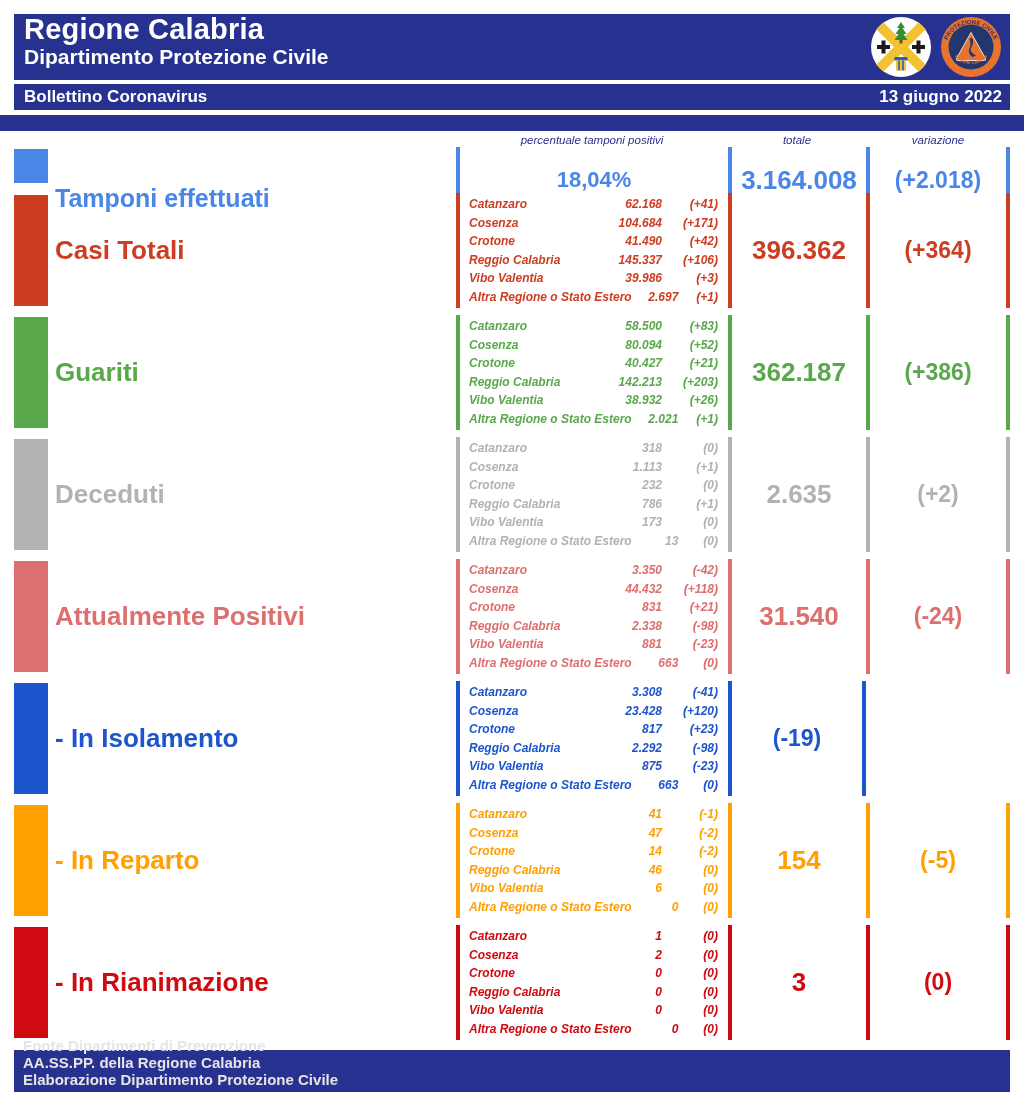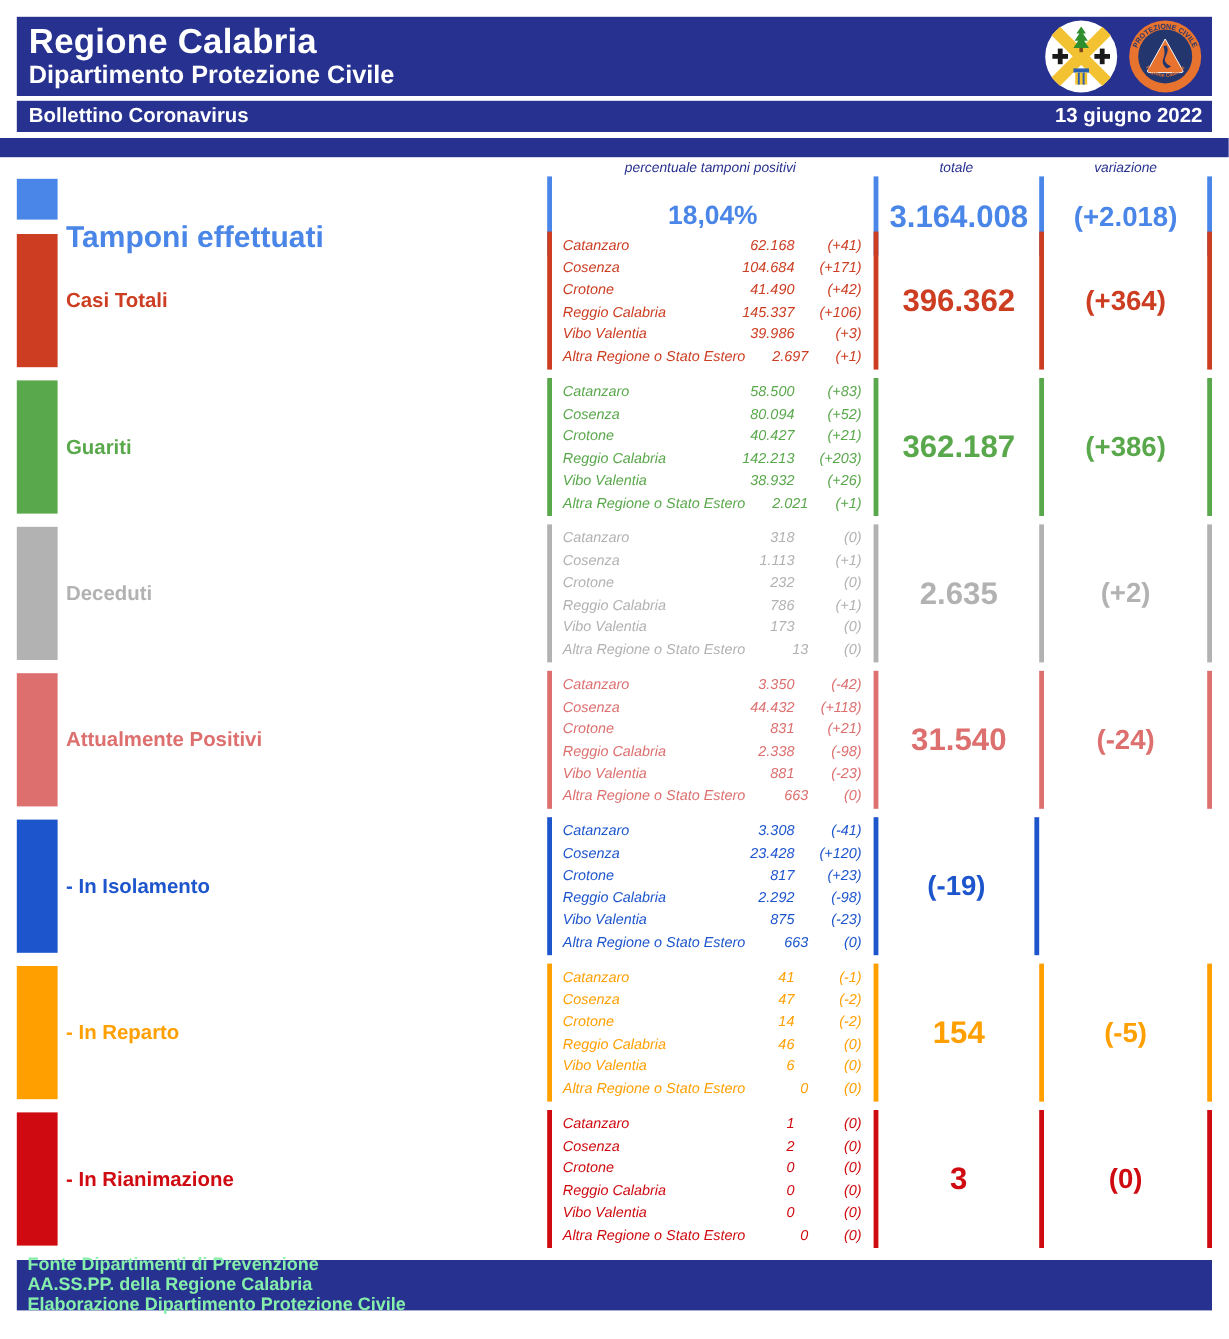--- a/index.html
+++ b/index.html
@@ -4,21 +4,21 @@
 <style>
   html,body { margin:0; padding:0; background:#fff; }
   .page {
     width:1024px; height:1116px; box-sizing:border-box;
     padding:14px 14px 0; background:#fff; position:relative;
     font-family:"Liberation Sans","DejaVu Sans",sans-serif;
   }
   
   .bar1 {
     height:66px; background:var(--navy,#27318f);
-    display:flex; align-items:center; padding:0 6px 0 10px; box-sizing:border-box;
+    display:flex; padding:0 6px 0 10px; box-sizing:border-box;
   }
   .titles { flex:1; }
   .h1 { font-size:29px; font-weight:bold; color:#fff; line-height:1.08; letter-spacing:.2px; }
   .h2 { font-size:21px; font-weight:bold; color:#fff; line-height:1.1; }
   .logos { display:flex; align-items:center; gap:8px; padding-right:2px; }
   .logo { width:62px; height:62px; display:block; }
   .bar2 {
     margin-top:4px; height:26px; background:var(--navy,#27318f);
     display:flex; justify-content:space-between; align-items:center;
     padding:0 8px 0 10px; box-sizing:border-box;
@@ -42,35 +42,35 @@
   .tamponi .slabel { margin-left:41px; font-size:25px; font-weight:bold; color:var(--c);margin-top:37px; }
   .bigcell { display:flex; align-items:center; justify-content:center; color:var(--c); font-weight:bold; }
   .pctval { font-size:22px; }
   .totval { font-size:26px; }
   .varval { font-size:23px; }
   
   #sections { margin-top:6px; }
   .section { height:115px; margin-bottom:7px; }
   .section .c0 { position:relative; display:flex; align-items:center; }
   .strip { position:absolute; left:0; top:2px; bottom:2px; width:34px; background:var(--c); }
-  .section .slabel { margin-left:41px; font-size:17px; font-weight:bold; color:var(--c); white-space:nowrap; }
+  .section .slabel { margin-left:41px; font-size:26px; font-weight:bold; color:var(--c); white-space:nowrap; }
   .details {
     height:100%; box-sizing:border-box; padding:2px 10px 2px 9px;
     display:flex; flex-direction:column; justify-content:space-around;
-    color:var(--c); font-style:italic; font-size:12px;
+    color:var(--c); font-style:italic; font-size:12px;font-weight:bold;
   }
   .detail-row { display:flex; align-items:center; }
   .d-name { flex:1; white-space:nowrap; }
   .d-value { width:66px; text-align:right; }
   .d-delta { width:56px; text-align:right; }
   
   .footer {
     margin-top:10px; height:42px; background:var(--navy,#27318f);
-    box-sizing:border-box; padding:3px 9px 4px; color:#86efac; font-weight:bold; font-size:15px;
-    display:flex; flex-direction:column; justify-content:center;
+    box-sizing:border-box; padding:3px 9px 4px; color:#e5e5e5; font-weight:bold; font-size:15px;
+    display:flex; flex-direction:column; justify-content:flex-end;
   }
   .footer-bottom { display:flex; justify-content:space-between;flex-direction:column; }
 </style>
 </head>
 <body>
 
 <div class="page">
 
   <div class="bar1">
     <div class="titles">

